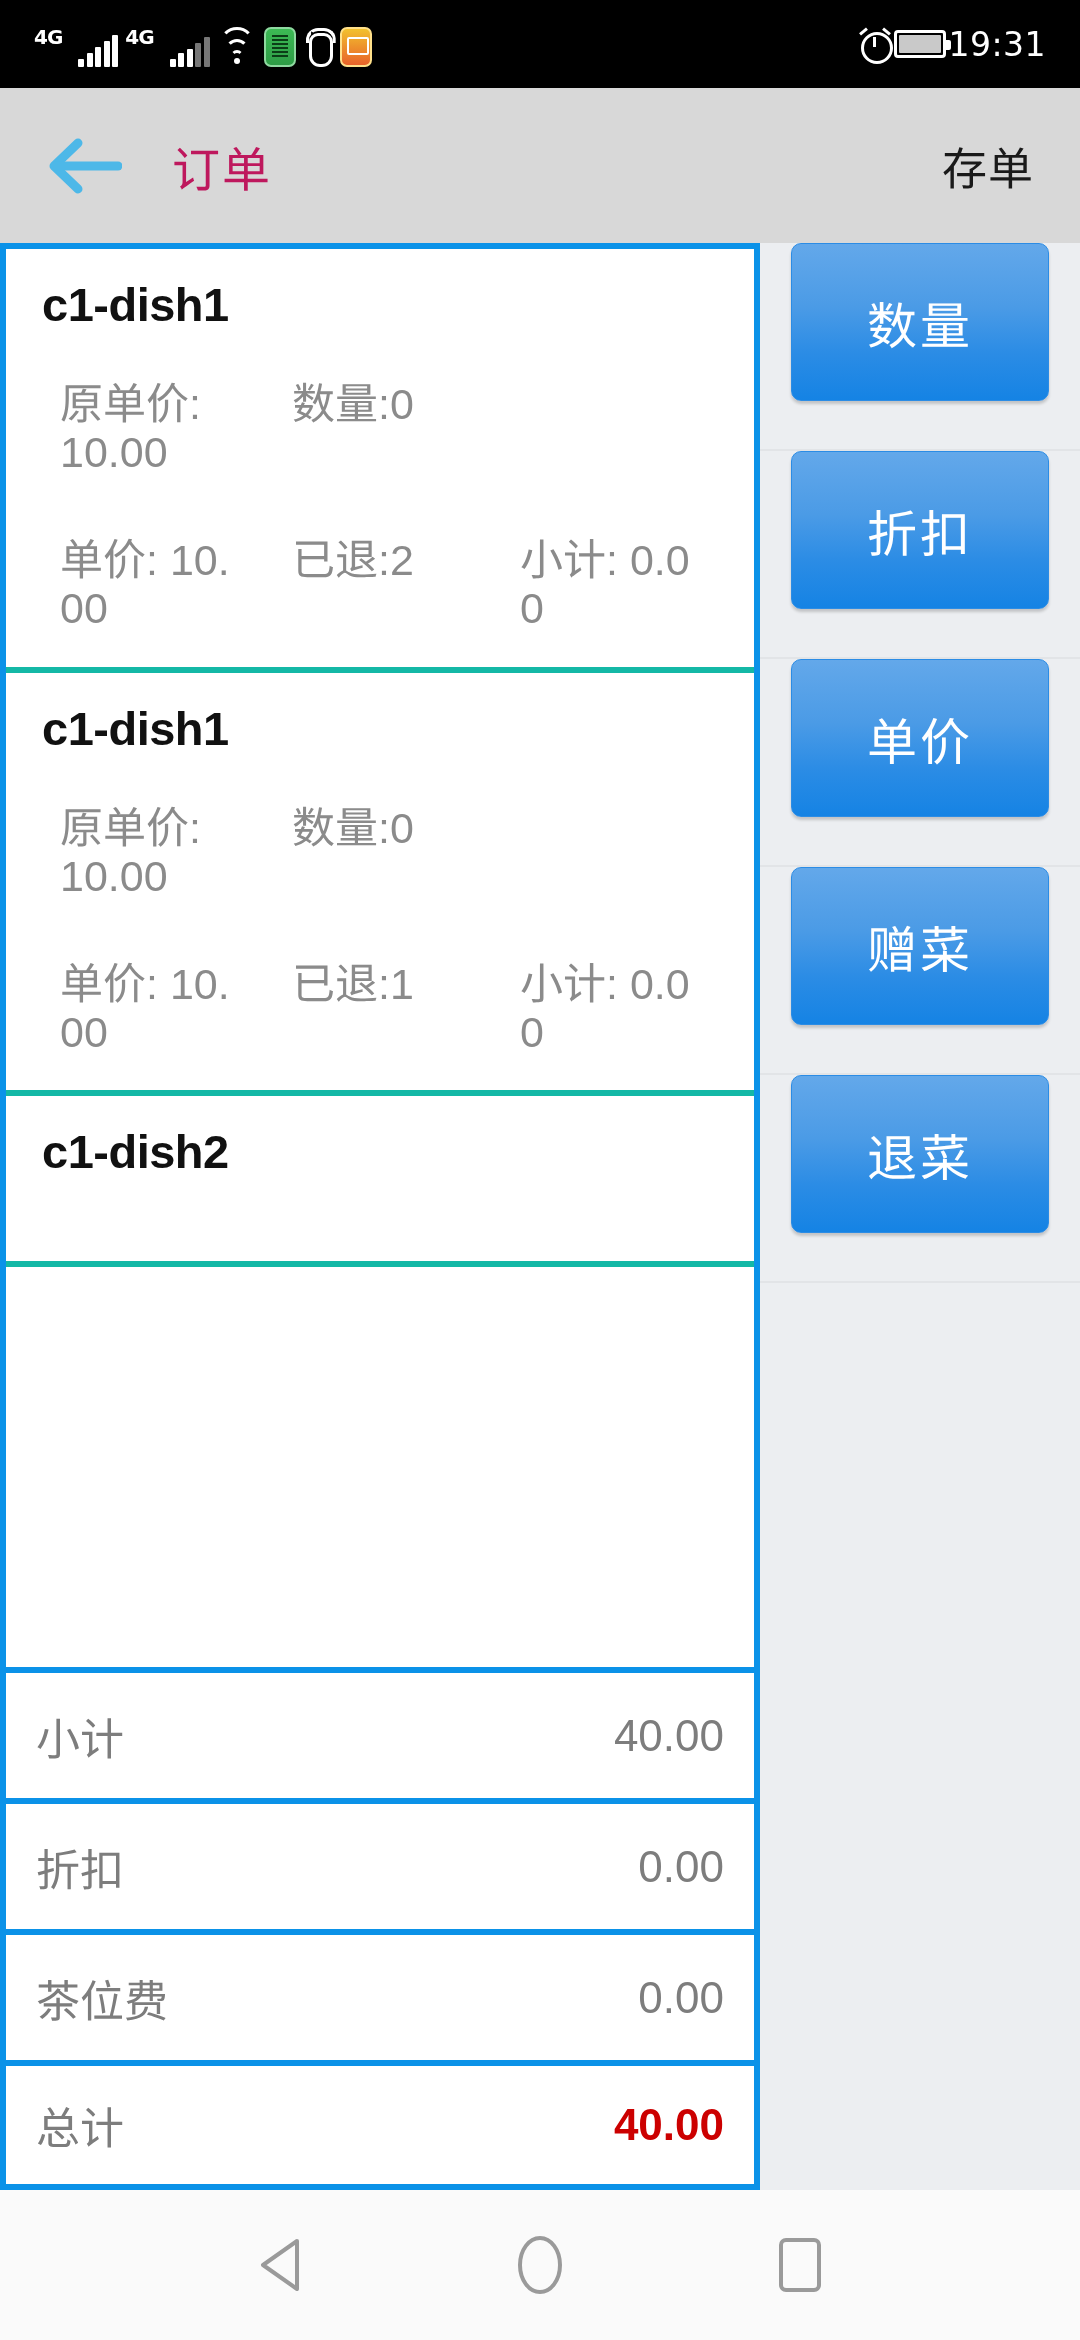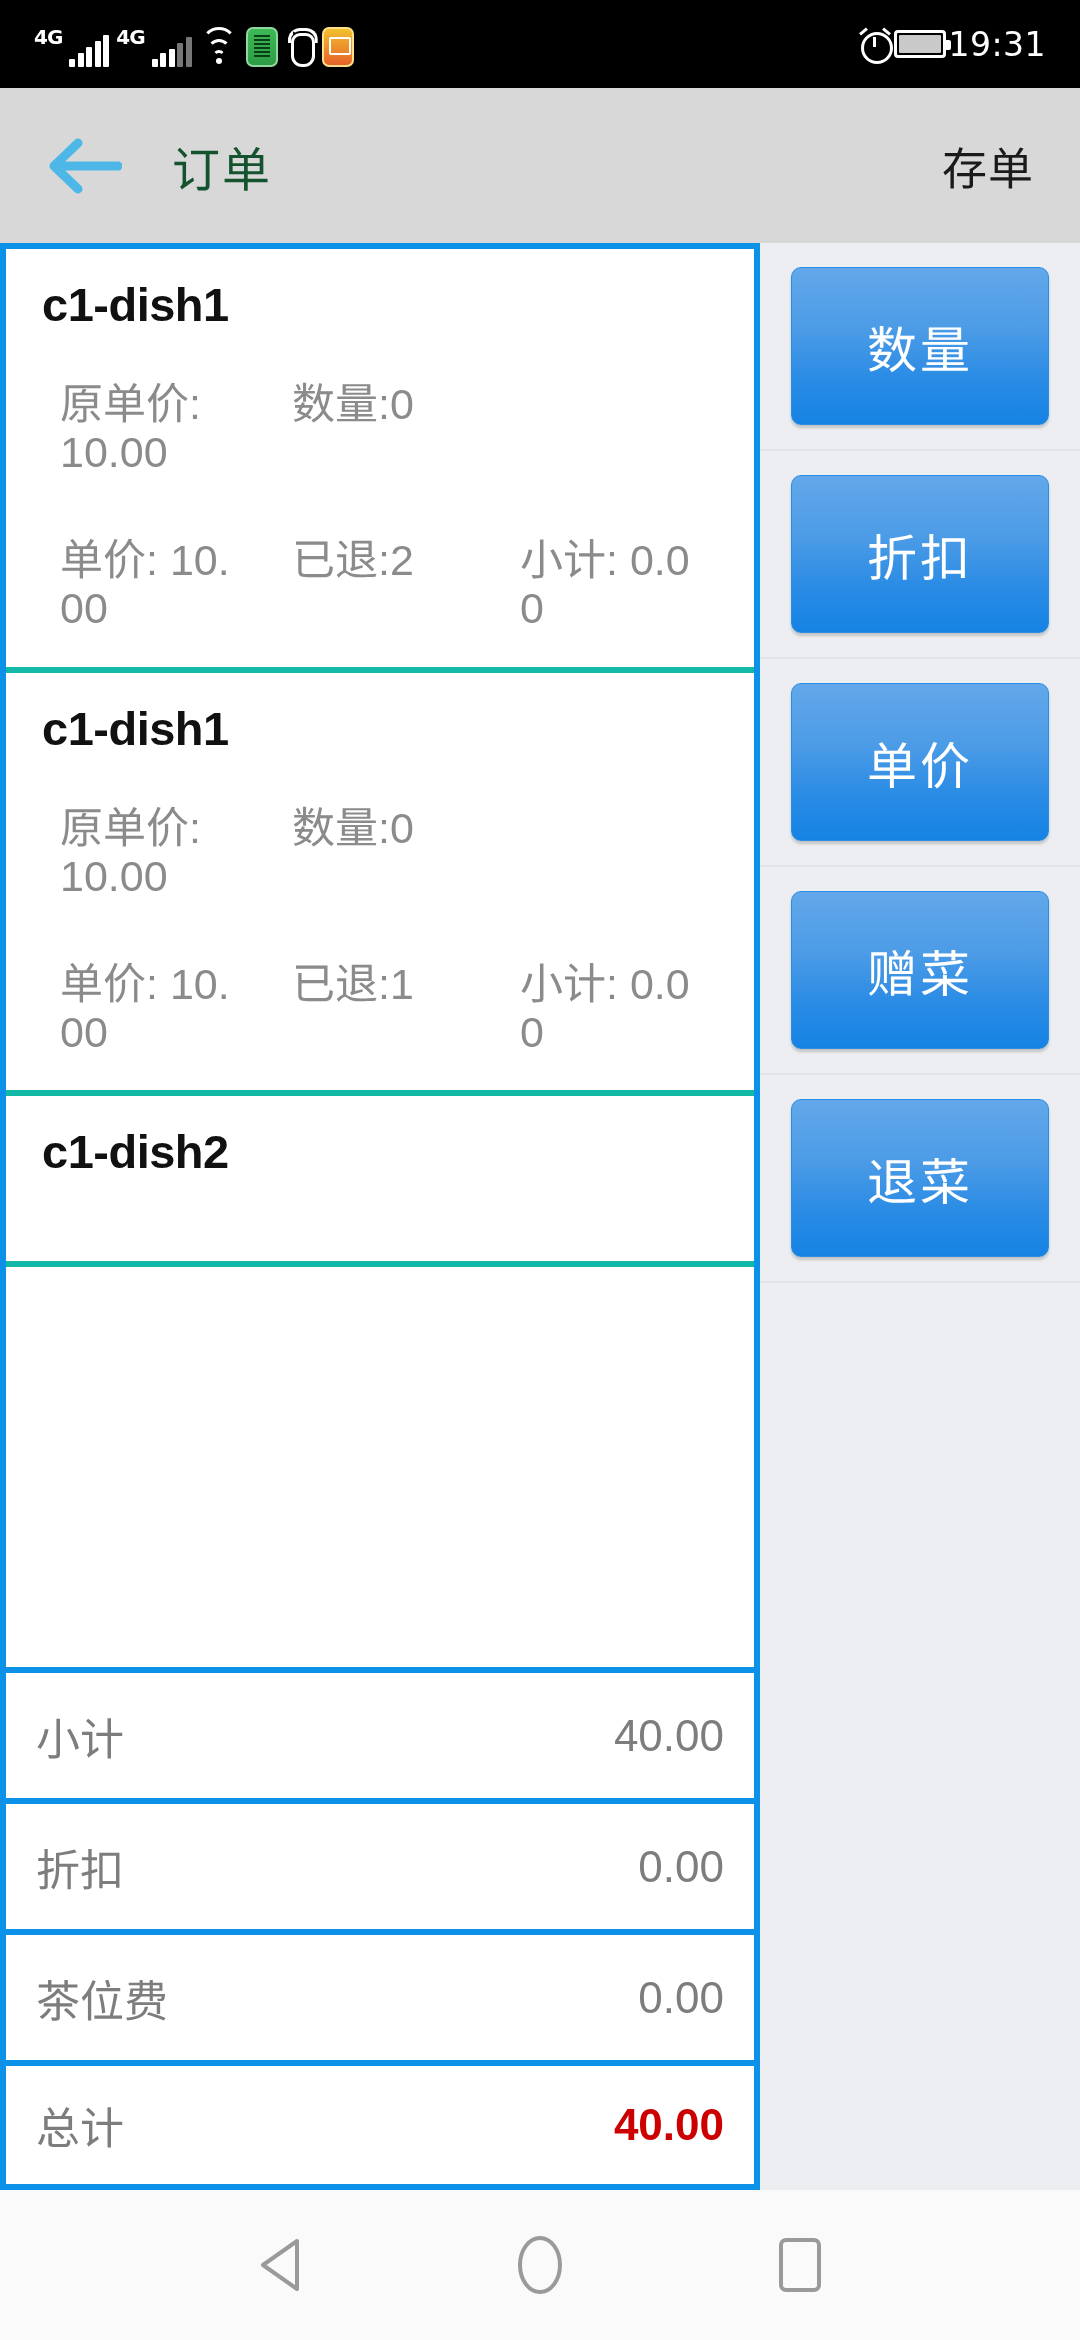--- a/index.html
+++ b/index.html
@@ -21,21 +21,21 @@
   #status-bar {
     height:88px; flex:0 0 88px;
     background:#000000;
     display:flex; align-items:center;
     padding:0 34px;
     color:#ffffff;
   }
   .sb-left { display:flex; align-items:flex-end; gap:7px; height:46px; }
   .sb-right { margin-left:auto; display:flex; align-items:center; gap:2px; }
 
-  .sig-group { display:flex; align-items:flex-end; gap:7px; height:44px; position:relative; }
+  .sig-group { display:flex; align-items:flex-end; gap:16px; height:44px; position:relative; }
   .sig-4g { font-size:20px; font-weight:bold; line-height:1; margin-bottom:20px;
             letter-spacing:-1px; font-family:"DejaVu Sans",sans-serif; }
   .bars { display:flex; align-items:flex-end; gap:2.5px; height:30px; }
   .bars i { display:block; width:6px; background:#fff; border-radius:1px; }
   .bars i:nth-child(1){height:8px;}
   .bars i:nth-child(2){height:14px;}
   .bars i:nth-child(3){height:20px;}
   .bars i:nth-child(4){height:26px;}
   .bars i:nth-child(5){height:32px;}
   .bars.weak i:nth-child(3){height:18px;background:#fff;}
@@ -88,21 +88,21 @@
   
   #app-header {
     height:155px; flex:0 0 155px;
     background:#d8d8d8;
     display:flex; align-items:center;
     padding:0 40px 0 48px;
   }
   #back-arrow { width:74px; height:58px; position:relative; flex:0 0 74px; cursor:pointer; }
   #back-arrow svg { display:block; }
   #header-title {
-    font-size:48px; color:#14532d; margin-left:50px;
+    font-size:48px; color:#be185d; margin-left:50px;
     letter-spacing:2px;
   }
   #save-order-btn {
     margin-left:auto; font-size:45px; color:#1a1a1a; cursor:pointer;
     letter-spacing:1px; padding:10px 6px;
   }
 
   
   #body-area { flex:1 1 auto; display:flex; min-height:0; background:#ffffff; }
 
@@ -160,21 +160,21 @@
   .sum-value.total { color:#cc0000; font-weight:bold; }
 
   
   #action-panel {
     flex:1 1 auto; background:#eceef1;
     display:flex; flex-direction:column;
     padding:0; min-width:0;
   }
   .act-slot {
     height:208px; flex:0 0 208px;
-    display:flex; align-items:center; justify-content:center;
+    display:flex; justify-content:center;
     border-bottom:2px solid #e2e4e7;
   }
   .act-btn {
     width:258px; height:158px;
     border-radius:10px;
     background:linear-gradient(180deg,#63a8ea 0%,#4b9be6 40%,#2b8ce5 70%,#1583e4 100%);
     box-shadow:0 3px 3px rgba(0,0,0,0.18);
     color:#ffffff; font-size:50px;
     display:flex; align-items:center; justify-content:center;
     letter-spacing:3px; cursor:pointer;

